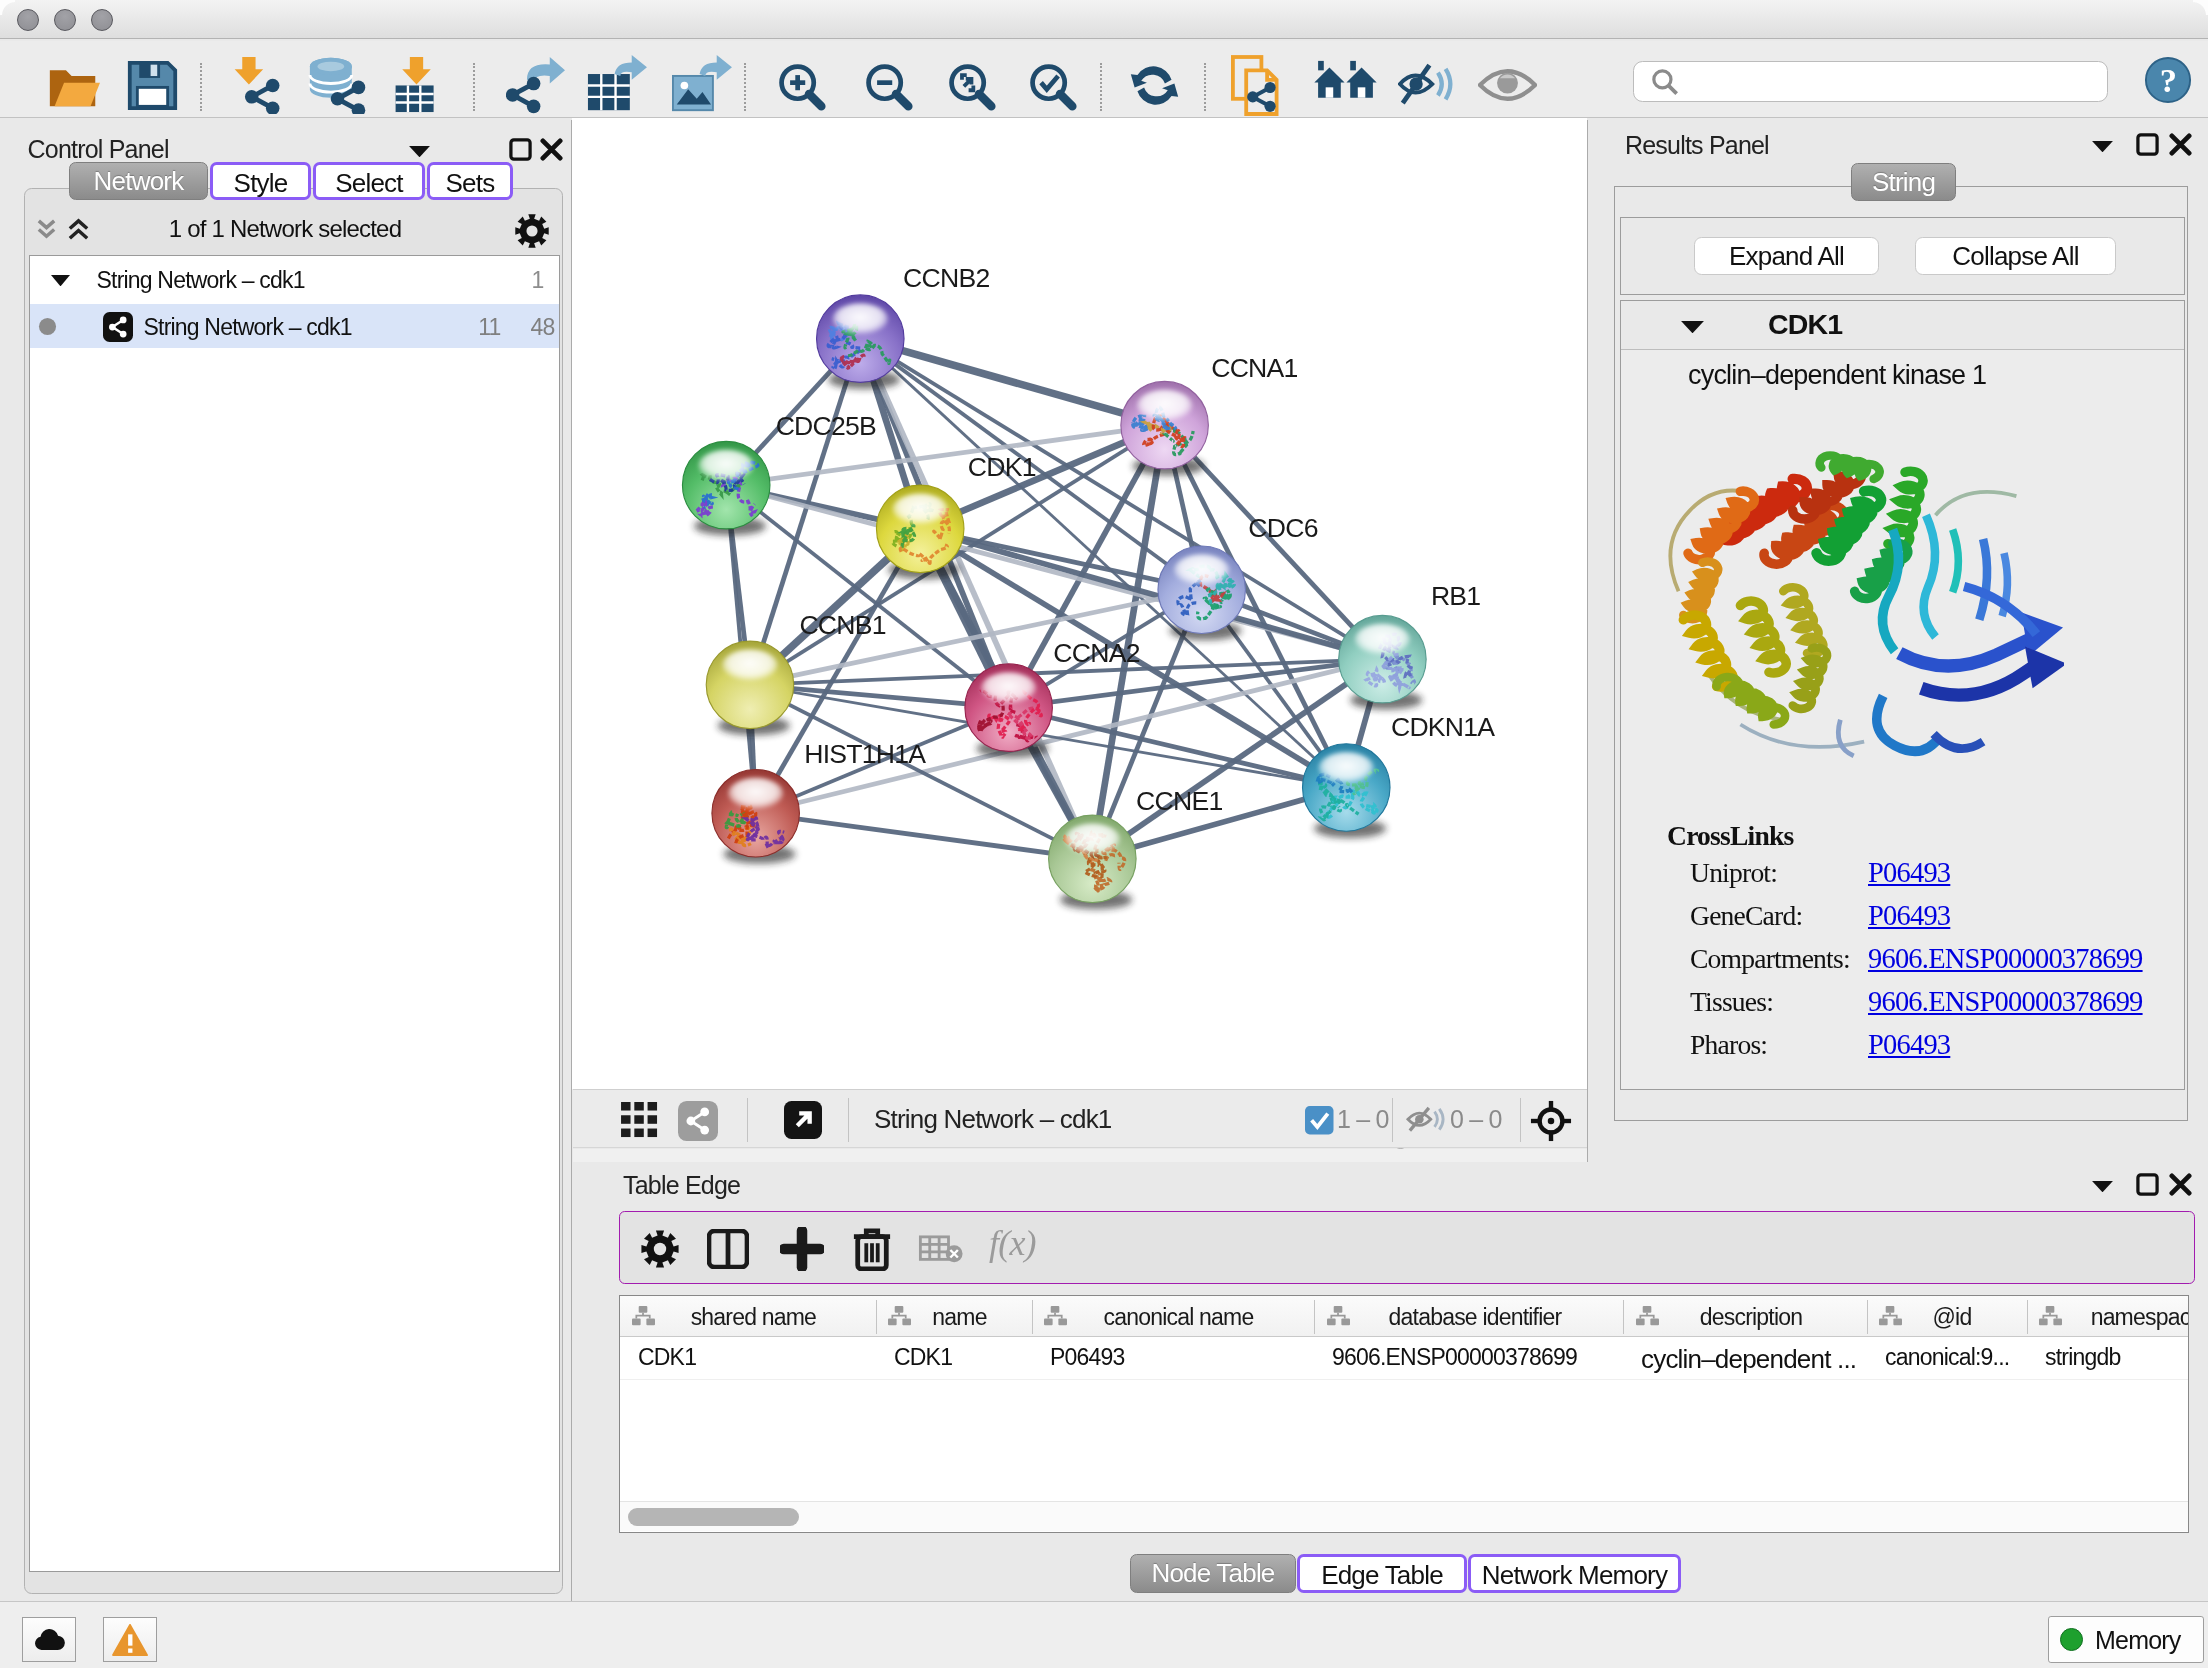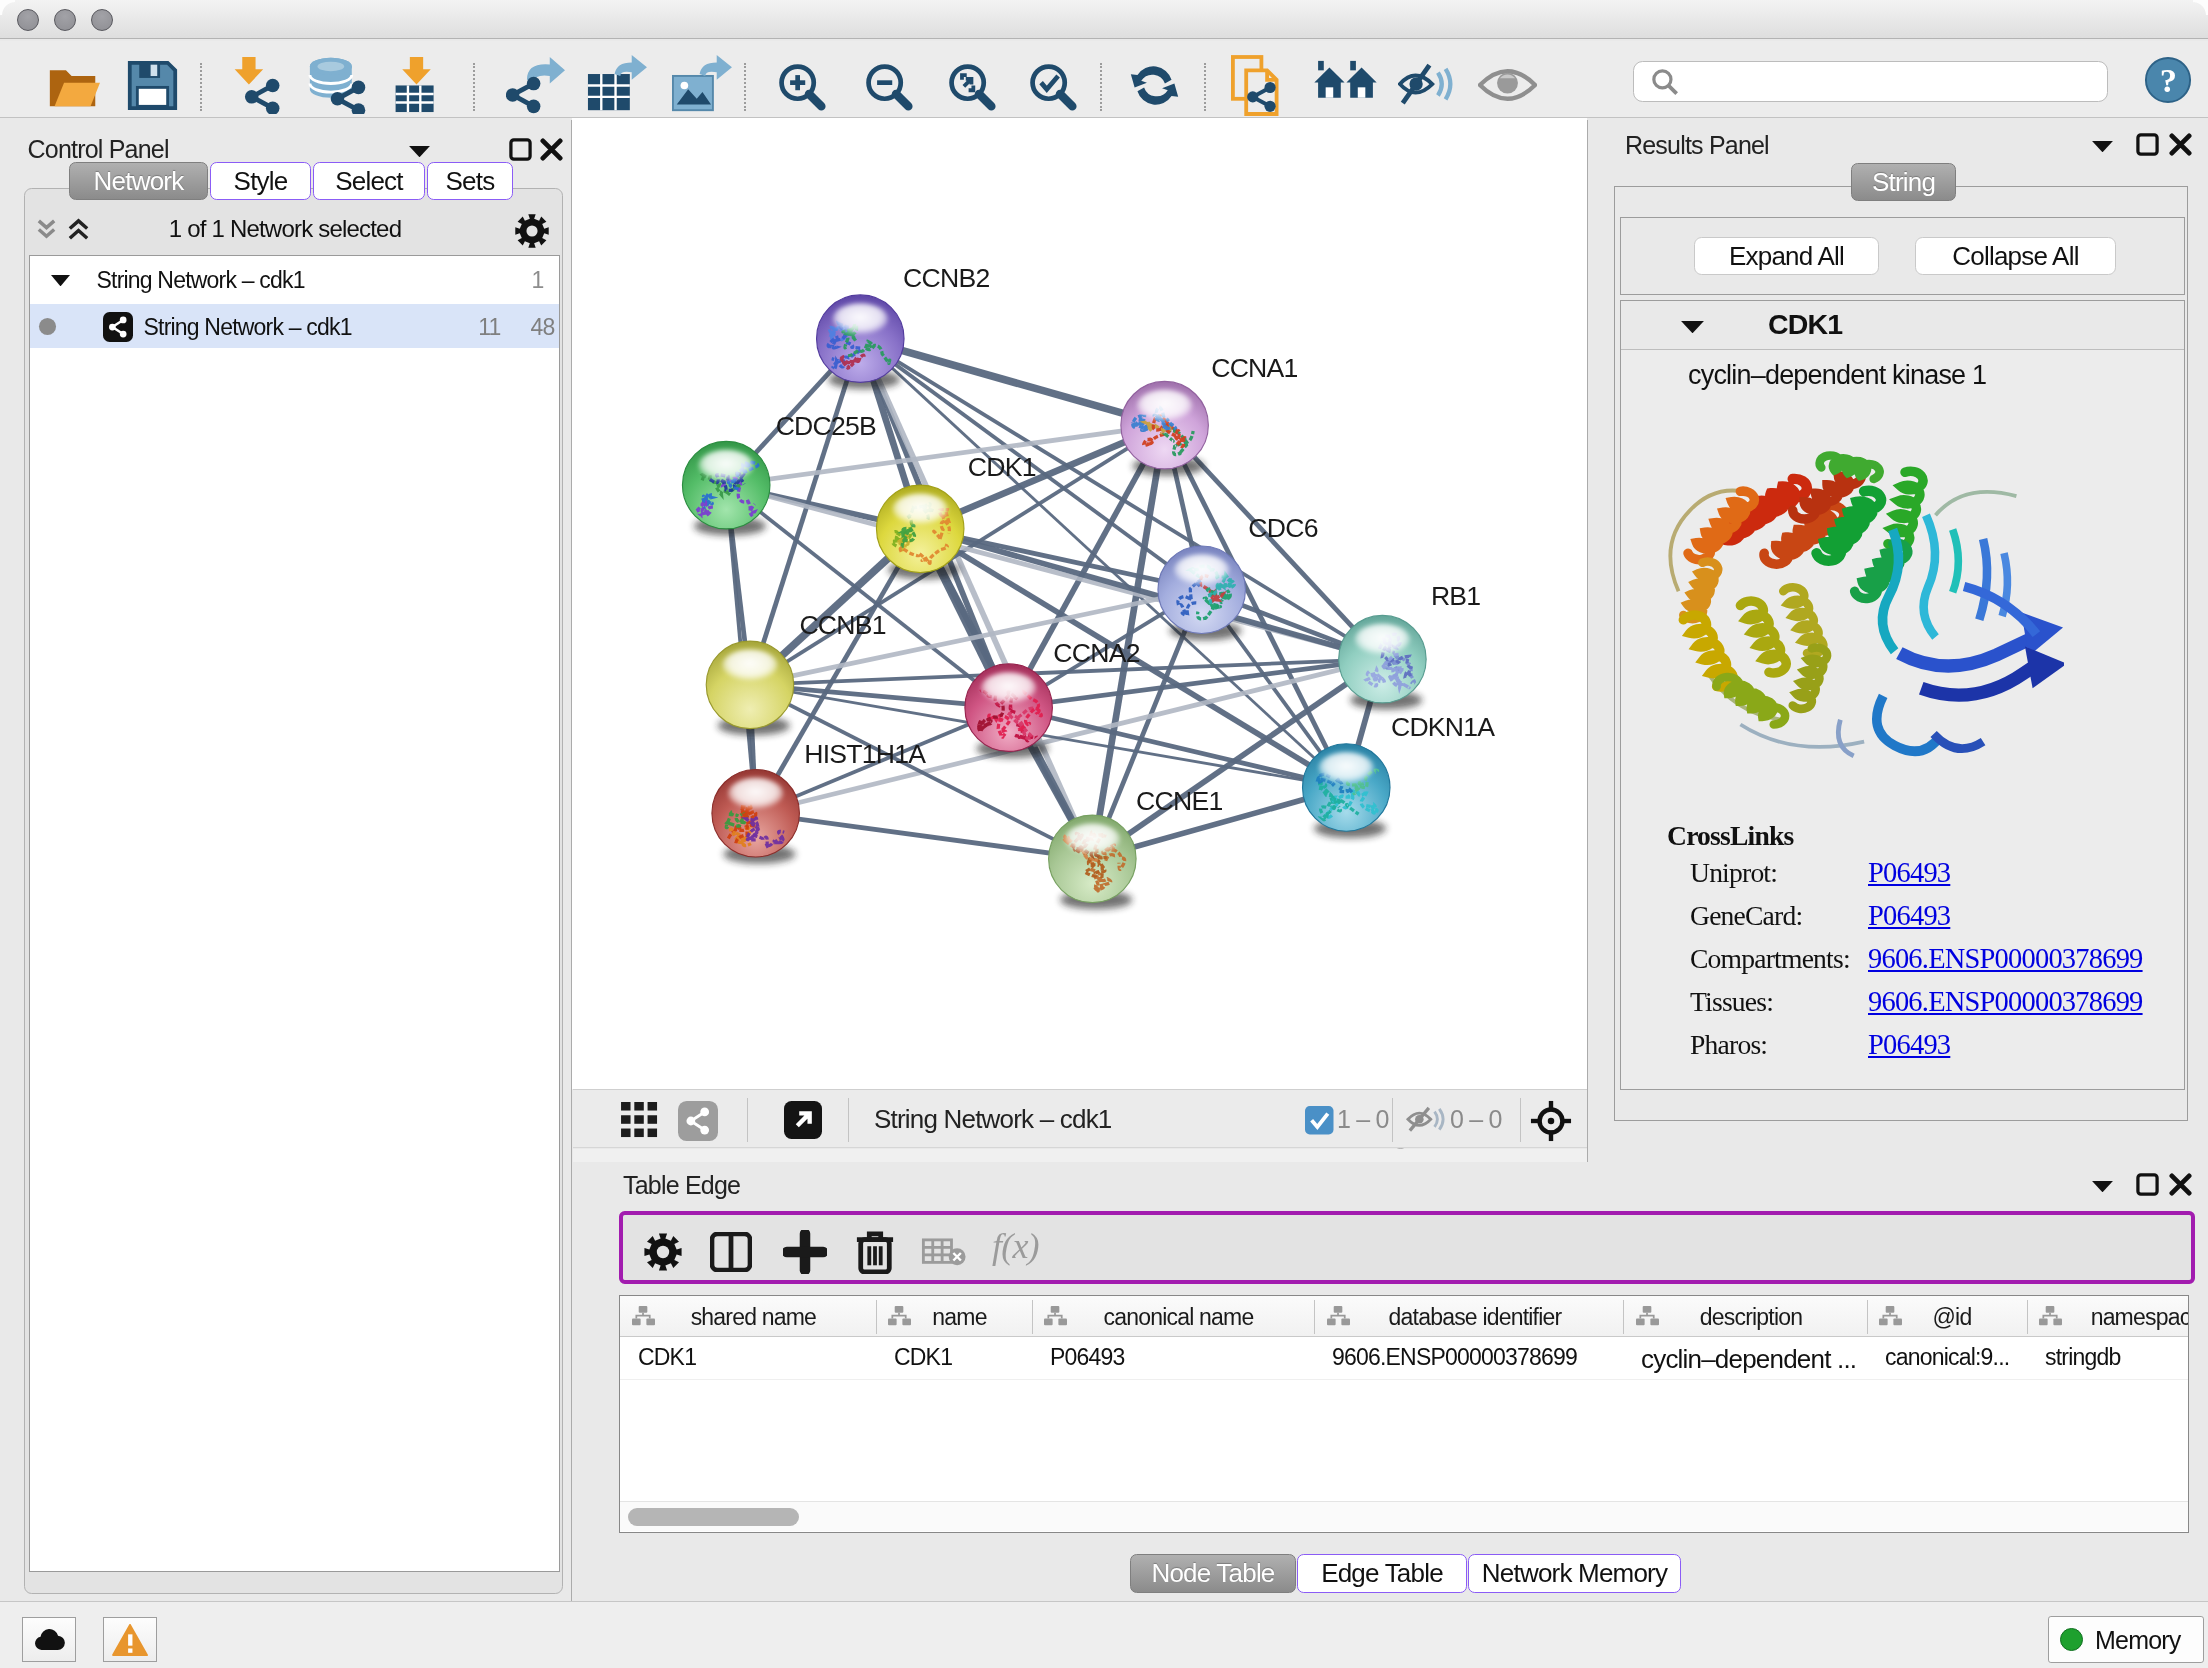--- a/index.html
+++ b/index.html
@@ -4,21 +4,21 @@
 <style>
   * { margin:0; padding:0; box-sizing:border-box; }
   html,body { width:2208px; height:1668px; overflow:hidden;
     font-family:"Liberation Sans", sans-serif; background:#e9e9e9; letter-spacing:-0.8px; }
   .abs { position:absolute; }
   svg { display:block; }
   .paneltitle { font-size:25px; color:#222; }
   .gtab { background:linear-gradient(#b0b0b0,#8b8b8b); color:#fff;
     border:1px solid #7f7f7f; border-radius:6.7px; text-align:center;
     text-shadow:0 -1px 1px rgba(0,0,0,0.25); }
-  .wtab { background:#fff; color:#111; border:1px solid #8b5cf6;
+  .wtab { background:#fff; color:#111; border:3px solid #8b5cf6;
     border-radius:6.7px; text-align:center; }
 </style>
 </head>
 <body>
 
 <div class="abs" style="left:0;top:0;width:2208px;height:39px;
   background:linear-gradient(#f3f3f3,#dedede);border-bottom:1.9px solid #b3b3b3;">
   <div class="abs" style="left:17px;top:8.6px;width:22px;height:22px;border-radius:50%;
     background:radial-gradient(circle at 50% 32%,#a2a2a7,#8e8e93);border:1.9px solid #58585e;"></div>
   <div class="abs" style="left:54px;top:8.6px;width:22px;height:22px;border-radius:50%;
@@ -694,21 +694,21 @@
   <svg class="abs" style="left:1520px;top:17px;" width="21" height="13.3" viewBox="0 0 22 14">
       <polygon points="0,2 22,2 11,14" fill="#111"></polygon>
     </svg>
   <svg class="abs" style="left:1564px;top:11.4px;" width="23" height="23" viewBox="0 0 24 24">
       <rect x="2" y="2" width="20" height="20" rx="3" fill="none" stroke="#111" stroke-width="3.4"></rect>
     </svg>
   <svg class="abs" style="left:1597px;top:11.4px;" width="23" height="23" viewBox="0 0 24 24">
       <path d="M3 3 L21 21 M21 3 L3 21" stroke="#111" stroke-width="5" stroke-linecap="round"></path>
     </svg>
 
-  <div class="abs" style="left:47px;top:49px;width:1576px;height:73px;background:#e3e3e3;border:4px solid #a21caf;border-radius:5.7px;">
+  <div class="abs" style="left:47px;top:49px;width:1576px;height:73px;background:#e3e3e3;border:1px solid #a21caf;border-radius:5.7px;">
 <svg class="abs" style="left:20px;top:17px;" width="40" height="40" viewBox="0 0 42 42">
         <polygon points="16.7,1.5 25.3,1.5 23.5,6.7 29.3,9.1 31.8,4.2 37.8,10.2 32.9,12.7 35.3,18.5 40.5,16.7 40.5,25.3 35.3,23.5 32.9,29.3 37.8,31.8 31.8,37.8 29.3,32.9 23.5,35.3 25.3,40.5 16.7,40.5 18.5,35.3 12.7,32.9 10.2,37.8 4.2,31.8 9.1,29.3 6.7,23.5 1.5,25.3 1.5,16.7 6.7,18.5 9.1,12.7 4.2,10.2 10.2,4.2 12.7,9.1 18.5,6.7" fill="#111"></polygon>
         <circle cx="21" cy="21" r="6.5" fill="#e3e3e3"></circle>
       </svg>
 <svg class="abs" style="left:87px;top:17px;" width="42" height="40" viewBox="0 0 44 42">
         <rect x="2" y="2" width="40" height="38" rx="6" fill="none" stroke="#1a1a1a" stroke-width="5"></rect>
         <line x1="22" y1="2" x2="22" y2="40" stroke="#1a1a1a" stroke-width="5"></line>
       </svg>
 <svg class="abs" style="left:160px;top:15px;" width="44" height="44" viewBox="0 0 46 46">
         <g stroke="#1a1a1a" stroke-width="11" stroke-linecap="round">

